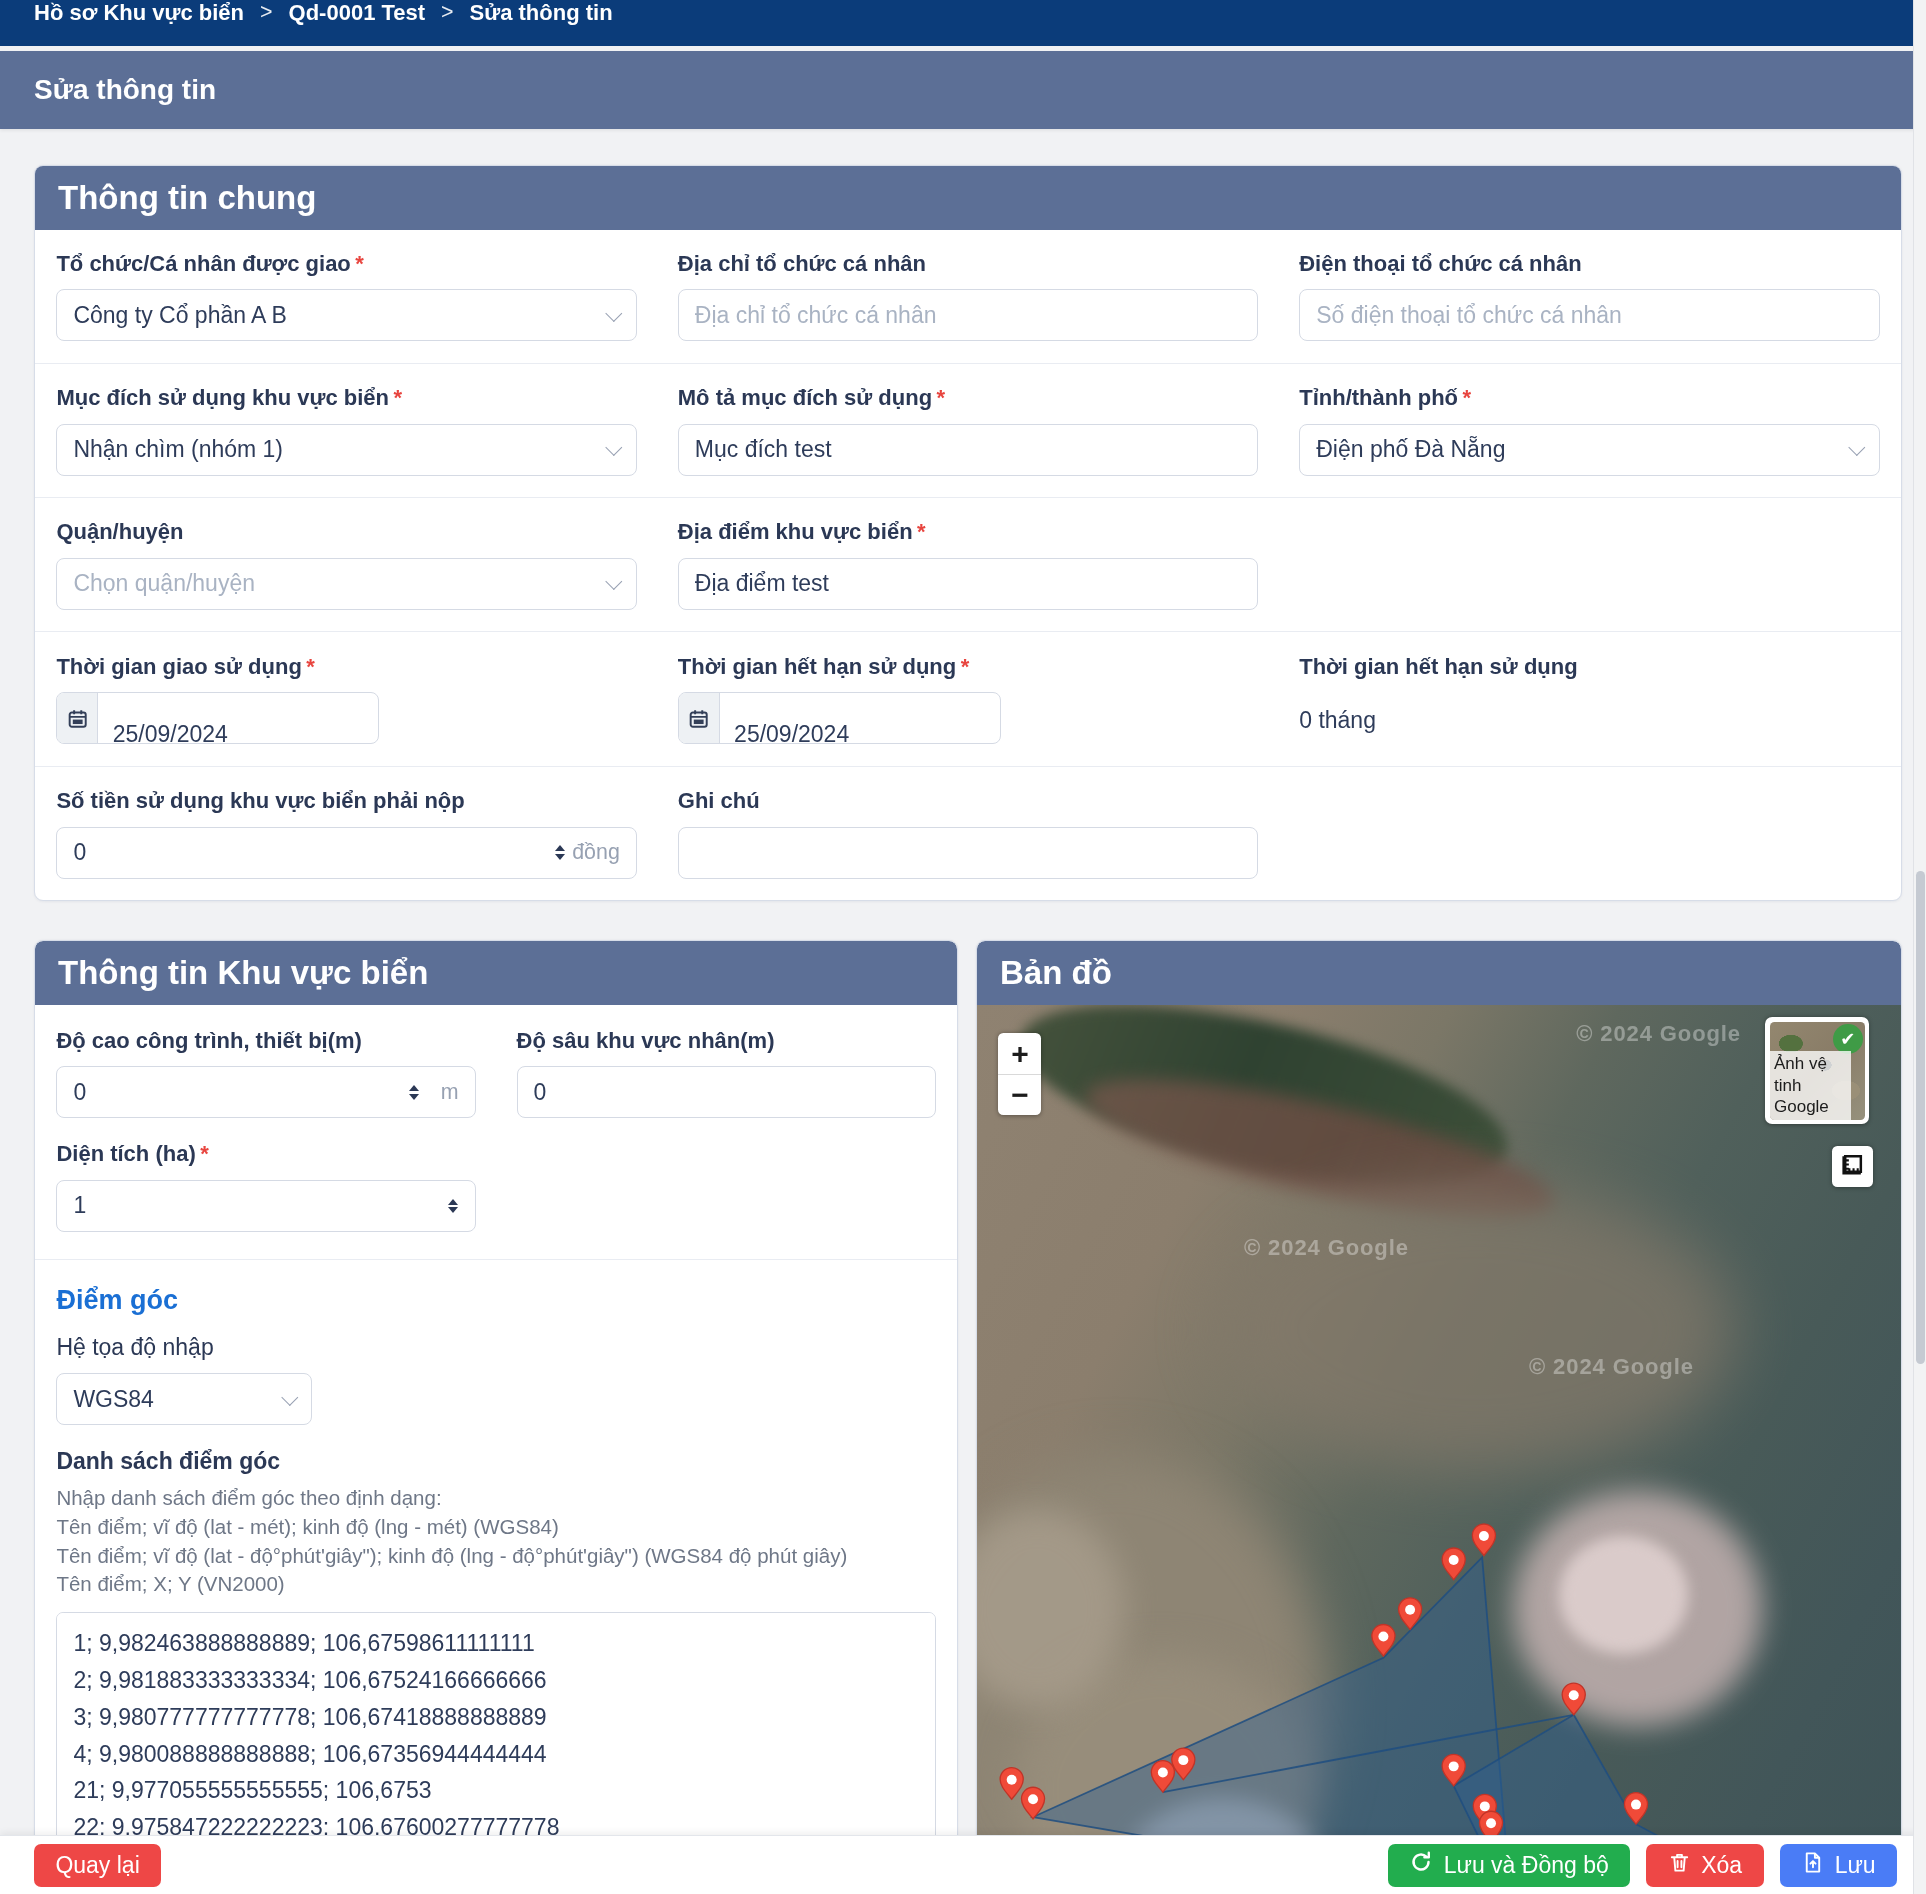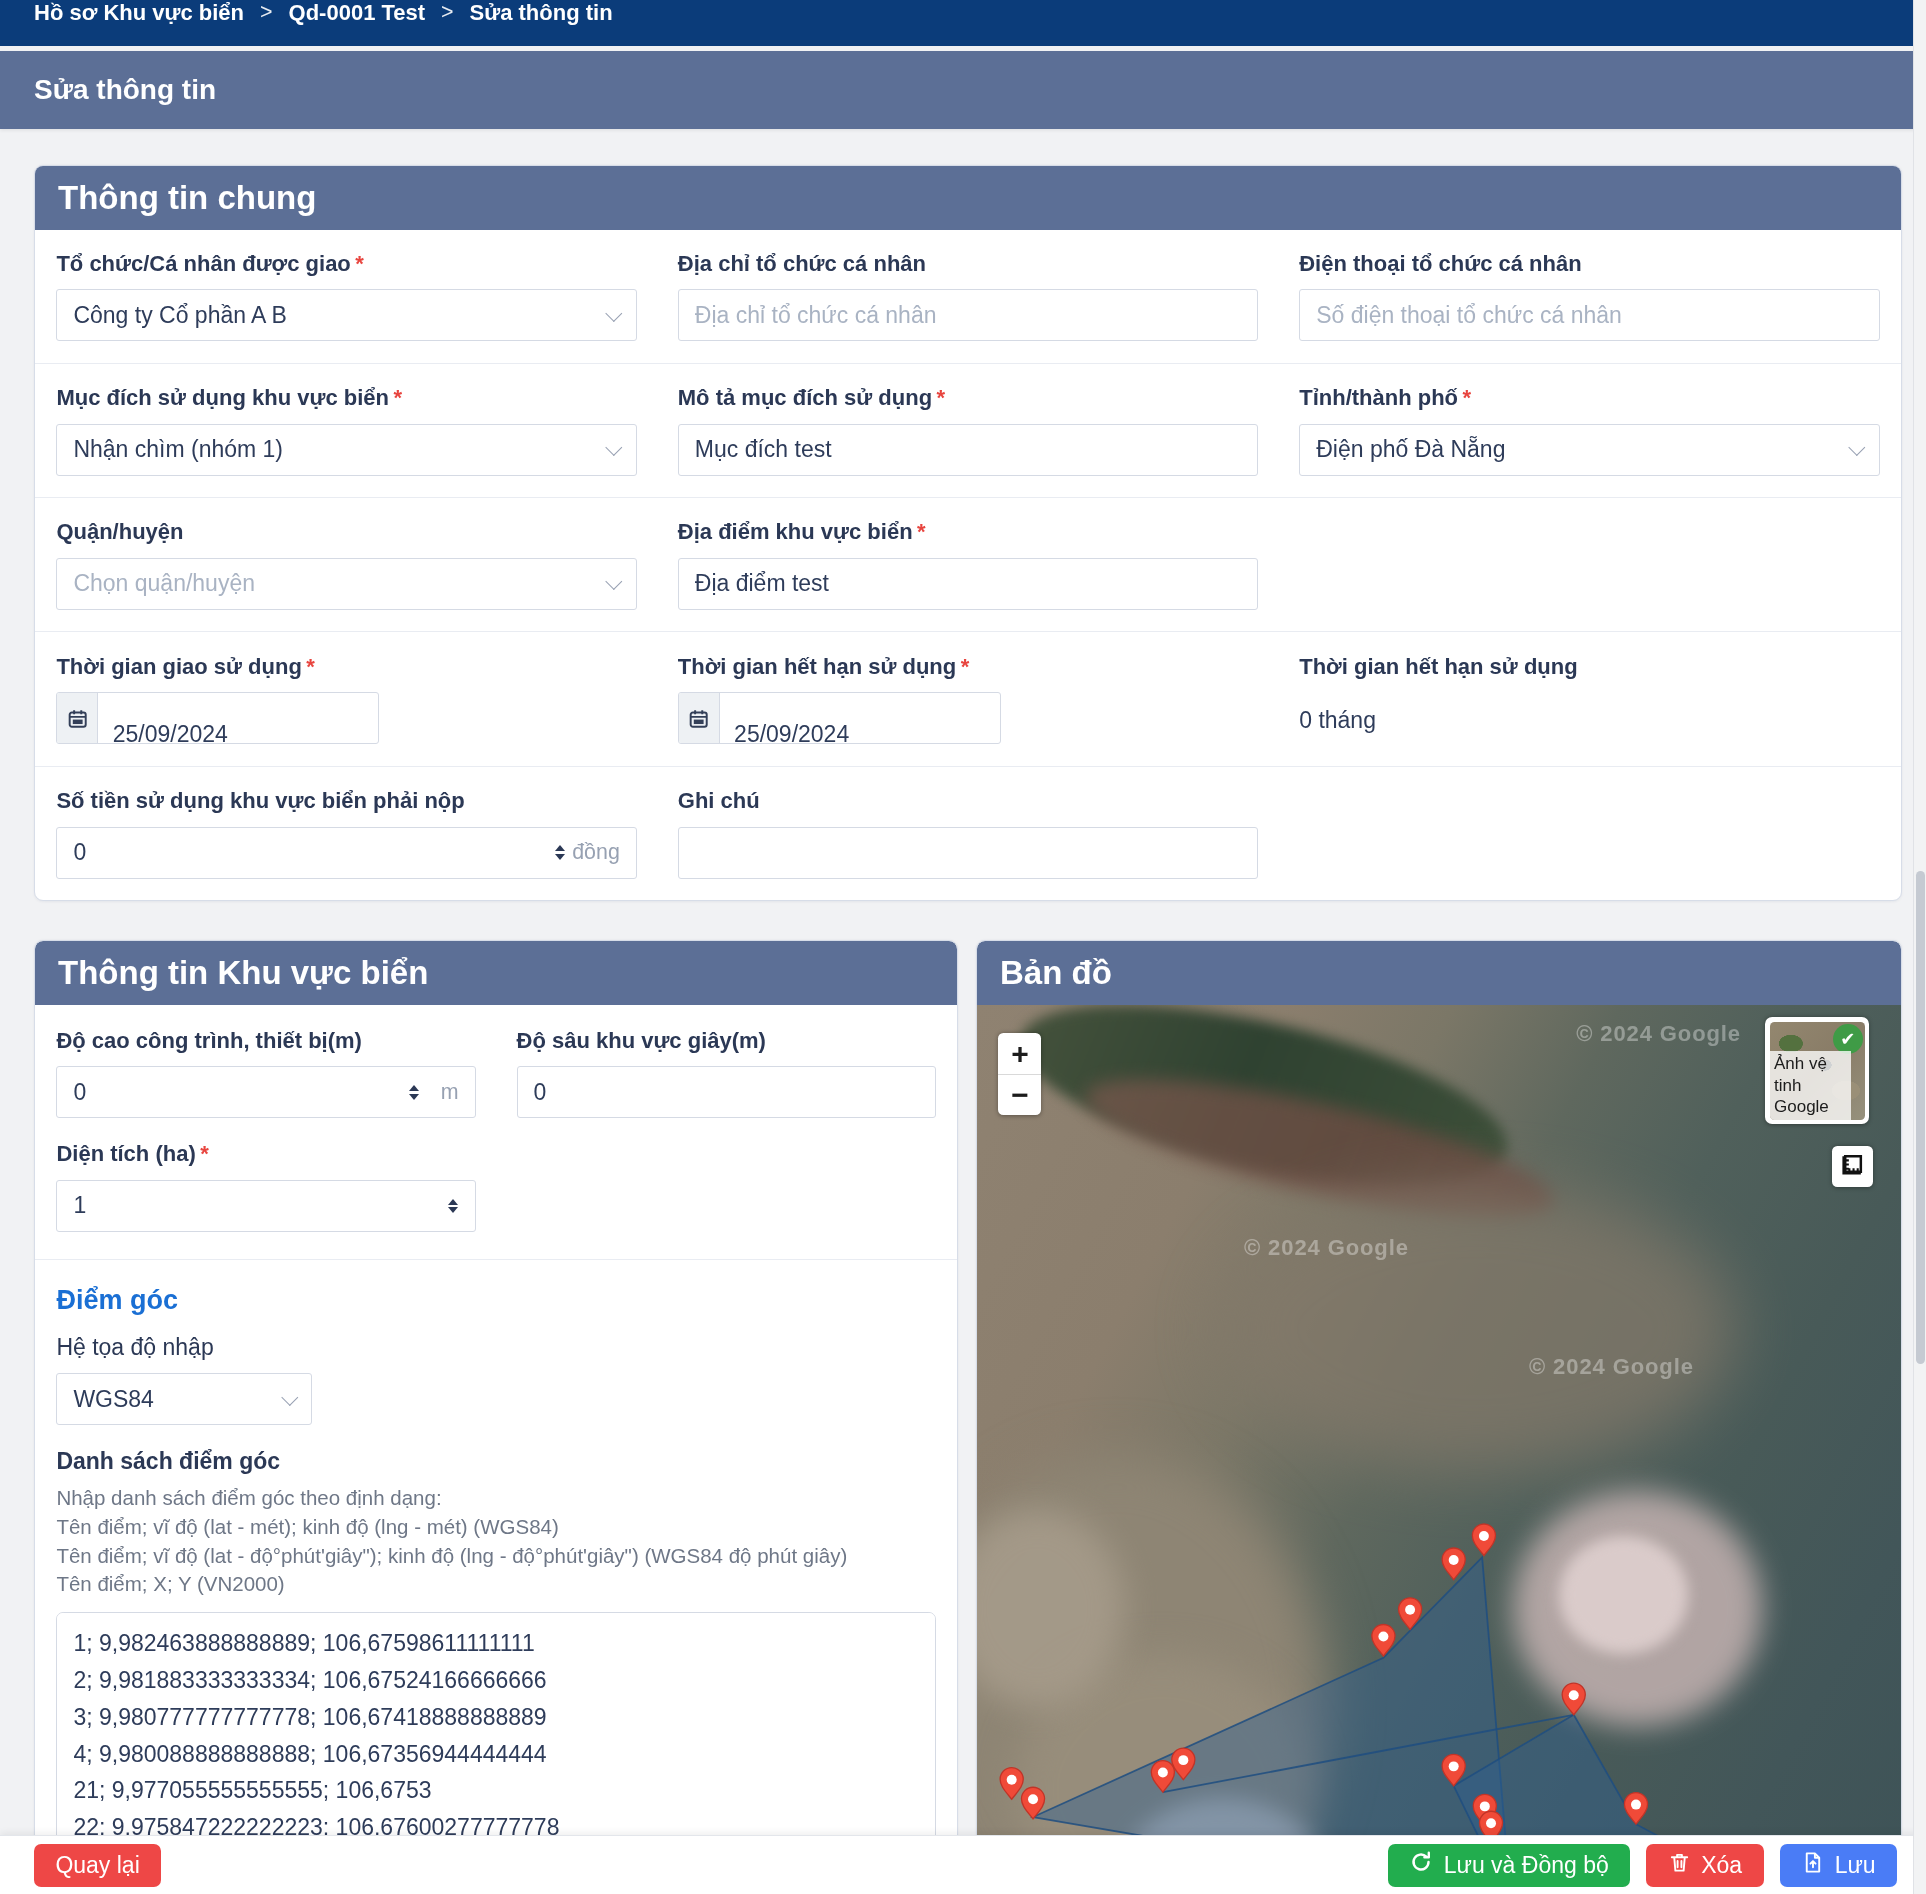--- a/index.html
+++ b/index.html
@@ -21,21 +21,21 @@
   .card-header { height:64px; background:#5c6f96; border-radius:8px 8px 0 0; display:flex; align-items:center; padding:0 23px;
                  color:#fff; font-size:33px; font-weight:bold; }
 
   .grid3 { display:grid; grid-template-columns:1fr 1fr 1fr; column-gap:41px; padding:21.4px 21.4px; }
   .grid2 { display:grid; grid-template-columns:1fr 1fr; column-gap:41px; }
   .form-row + .form-row { border-top:0.9px solid #e9ecf2; }
 
   .label { display:flex; gap:4.5px; font-size:22px; font-weight:bold; color:#2b3855; margin-bottom:12.5px; }
   .req { color:#e8453f; font-weight:bold; }
 
-  .control { position:relative; height:52px; border:0.9px solid #d5dae4; border-radius:3px; background:#fff;
+  .control { position:relative; height:52px; border:0.9px solid #d5dae4; border-radius:8px; background:#fff;
              display:flex; align-items:center; padding:0 16px; font-size:23px; color:#2e3c5a; }
   .control input { width:100%; border:0; outline:0; font:inherit; color:#2e3c5a; background:transparent; }
   .control input::placeholder { color:#a9b3c3; }
   .control .value { flex:1; white-space:nowrap; overflow:hidden; }
   .control .ph { flex:1; color:#a9b3c3; white-space:nowrap; overflow:hidden; }
   .chev { width:11.6px; height:11.6px; border-right:1.8px solid #98a1b3; border-bottom:1.8px solid #98a1b3;
           transform:rotate(45deg) translate(-1.8px,-1.8px); margin-left:10.7px; flex:0 0 auto; }
   .select { cursor:pointer; }
 
   .control.date { width:323px; padding:0; overflow:hidden; }
@@ -319,21 +319,21 @@
                 <input value="0" style="">
                 <span class="spin">
                     <i class="up"></i>
                     <i class="dn"></i>
                   </span>
                 <span class="unit gap">m</span>
               </div>
             </div>
             <div>
               <div class="label">
-                  <span>Độ sâu khu vực giây(m)</span>
+                  <span>Độ sâu khu vực nhân(m)</span>
                 </div>
               <div class="control">
                 <input value="0" style="">
               </div>
             </div>
           </div>
 
           <div style="margin-top:23px;">
             <div class="label">
                 <span>Diện tích (ha)</span>

